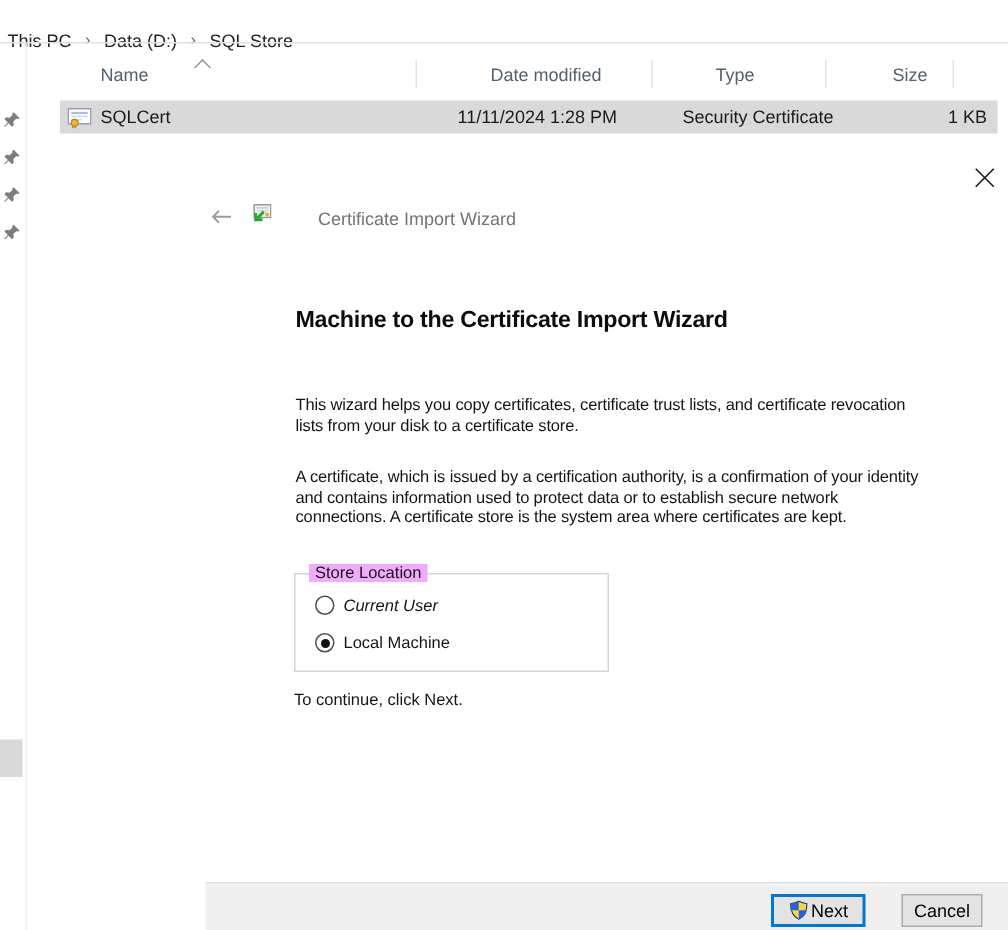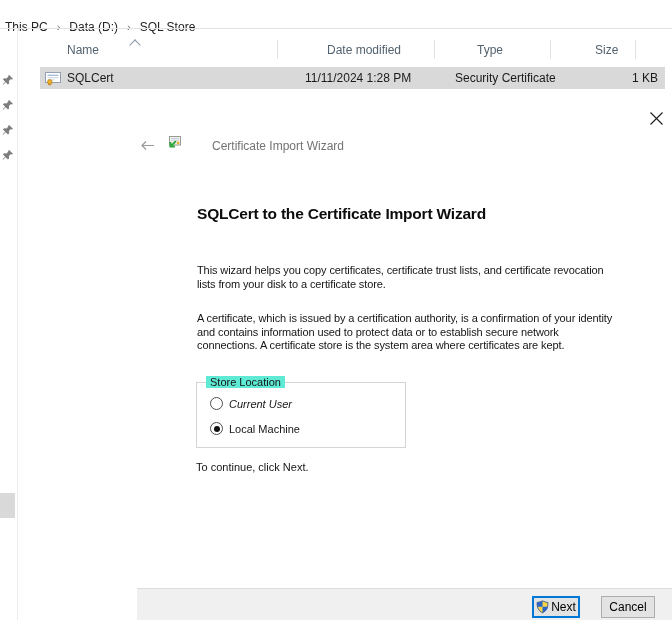--- a/index.html
+++ b/index.html
@@ -32,32 +32,32 @@
   
   .wiz-close{position:absolute;left:649px;top:111px;width:15px;height:15px;cursor:default;}
   .wiz-back{position:absolute;left:140px;top:138px;width:15px;height:13px;}
   .wiz-icon{position:absolute;left:165px;top:136px;width:16px;height:16px;}
   .wiz-title{position:absolute;left:180px;top:139px;font-size:12px;color:#737373;margin-left:32px;}
   .wiz-heading{position:absolute;left:197px;top:205px;font-size:15.5px;font-weight:bold;color:#0c0c0c;letter-spacing:-0.2px;}
   .para{position:absolute;left:197px;width:470px;font-size:11px;line-height:13.5px;color:#151515;white-space:pre-line;letter-spacing:-0.1px;}
   .p1{top:264px;}
   .p2{top:312px;}
   .groupbox{position:absolute;left:196px;top:382px;width:208px;height:64px;border:1px solid #d4d4d4;}
-  .legend{position:absolute;left:9px;top:-7px;background:#5eead4;padding:0 4px;font-size:11px;color:#151515;}
+  .legend{position:absolute;left:9px;top:-7px;background:#f0abfc;padding:0 4px;font-size:11px;color:#151515;}
   .radio-opt{position:absolute;left:13px;display:flex;align-items:center;gap:6px;font-size:11px;color:#151515;cursor:default;}
   .opt0{top:14px;font-style:italic;}
   .opt1{top:39px;text-align:right;}
   .radio{width:13px;height:13px;border:1px solid #4d4d4d;border-radius:50%;background:#fff;box-sizing:border-box;position:relative;flex:0 0 auto;}
   .radio .dot{display:none;position:absolute;left:2.5px;top:2.5px;width:6px;height:6px;border-radius:50%;background:#111;}
   .radio.on .dot{display:block;}
   .continue-text{position:absolute;left:196px;top:461px;font-size:11px;color:#151515;}
   .footline{position:absolute;left:137px;top:588px;width:535px;height:1px;background:#dcdcdc;}
   .footbg{position:absolute;left:137px;top:589px;width:535px;height:31px;background:var(--footer-bg);}
   .btn{position:absolute;top:596px;height:22px;box-sizing:border-box;display:flex;align-items:center;justify-content:center;font-size:12px;color:#000;background:var(--button-bg);cursor:default;}
-  .btn-next{left:532px;width:48px;border:2px solid var(--accent);gap:2px;text-align:right;}
+  .btn-next{left:514px;width:63px;border:2px solid var(--accent);gap:2px;text-align:right;}
   .btn-cancel{left:601px;width:54px;border:1px solid var(--button-border);}
   .shield{width:13px;height:14px;flex:0 0 auto;}
 </style>
 </head>
 <body>
 
 <div class="screen">
 
   <div class="breadcrumb">
     <span class="crumb">This PC</span>
@@ -139,21 +139,21 @@
         <line x1="6" y1="4.4" x2="14" y2="4.4" stroke="#ccd4e0" stroke-width="0.9"></line>
         <circle cx="13.1" cy="7" r="1.4" fill="#eab13a"></circle>
         <g transform="rotate(45 7 9)">
           <path d="M7 3.5 V11 M3.8 8 L7 11.2 L10.2 8" stroke="#2fa63c" stroke-width="2" fill="none"></path>
         </g>
       </svg>
     </span>
 
     <span class="wiz-title">Certificate Import Wizard</span>
 
-    <div class="wiz-heading">SQLCert to the Certificate Import Wizard</div>
+    <div class="wiz-heading">Machine to the Certificate Import Wizard</div>
 
     <div class="para p1">This wizard helps you copy certificates, certificate trust lists, and certificate revocation
 lists from your disk to a certificate store.</div>
     <div class="para p2">A certificate, which is issued by a certification authority, is a confirmation of your identity
 and contains information used to protect data or to establish secure network
 connections. A certificate store is the system area where certificates are kept.</div>
 
     <div class="groupbox">
       <span class="legend">Store Location</span>
       <div class="radio-opt opt0">

